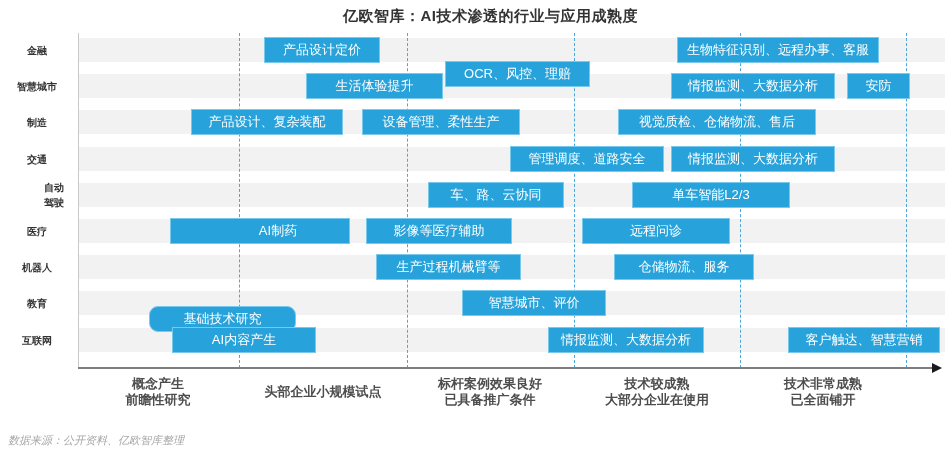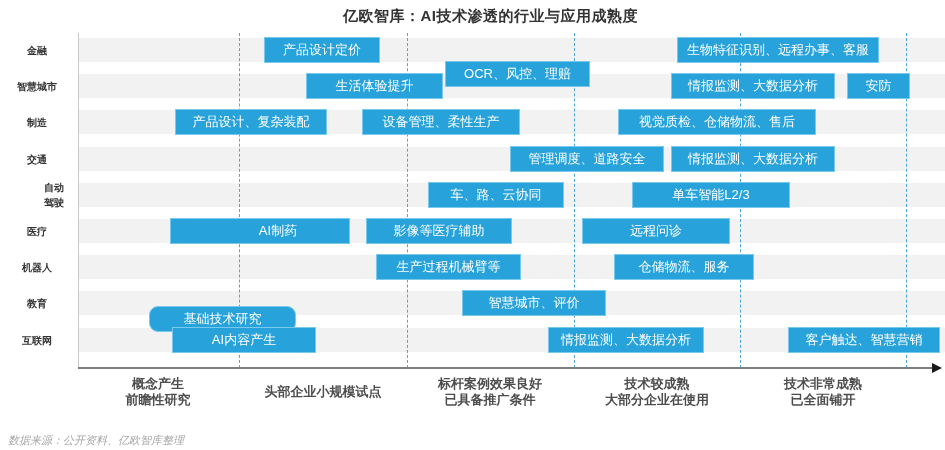--- a/index.html
+++ b/index.html
@@ -116,21 +116,21 @@
       <div class="divider" style="left: 407px;"></div>
       <div class="divider" style="left: 574px;"></div>
       <div class="divider" style="left: 740px;"></div>
       <div class="divider" style="left: 906px;"></div>
       <div class="appbox" style="left: 264px; width: 114px; top: 37px;">产品设计定价</div>
       <div class="appbox" style="left: 445px; width: 143px; top: 37px; margin-top: 24px;">OCR、风控、理赔</div>
       <div class="appbox" style="left: 677px; width: 200px; top: 37px;">生物特征识别、远程办事、客服</div>
       <div class="appbox" style="left: 306px; width: 135px; top: 73px;">生活体验提升</div>
       <div class="appbox" style="left: 671px; width: 162px; top: 73px;">情报监测、大数据分析</div>
       <div class="appbox" style="left: 847px; width: 61px; top: 73px;">安防</div>
-      <div class="appbox" style="left: 175px; width: 150px; top: 109px;">产品设计、复杂装配</div>
+      <div class="appbox" style="left: 191px; width: 150px; top: 109px;">产品设计、复杂装配</div>
       <div class="appbox" style="left: 362px; width: 156px; top: 109px;">设备管理、柔性生产</div>
       <div class="appbox" style="left: 618px; width: 196px; top: 109px;">视觉质检、仓储物流、售后</div>
       <div class="appbox" style="left: 510px; width: 152px; top: 146px;">管理调度、道路安全</div>
       <div class="appbox" style="left: 671px; width: 162px; top: 146px;">情报监测、大数据分析</div>
       <div class="appbox" style="left: 428px; width: 134px; top: 182px;">车、路、云协同</div>
       <div class="appbox" style="left: 632px; width: 156px; top: 182px;">单车智能L2/3</div>
       <div class="appbox" style="left: 170px; width: 142px; top: 218px; padding-left: 36px;">AI制药</div>
       <div class="appbox" style="left: 366px; width: 144px; top: 218px;">影像等医疗辅助</div>
       <div class="appbox" style="left: 582px; width: 146px; top: 218px;">远程问诊</div>
       <div class="appbox" style="left: 376px; width: 143px; top: 254px;">生产过程机械臂等</div>

